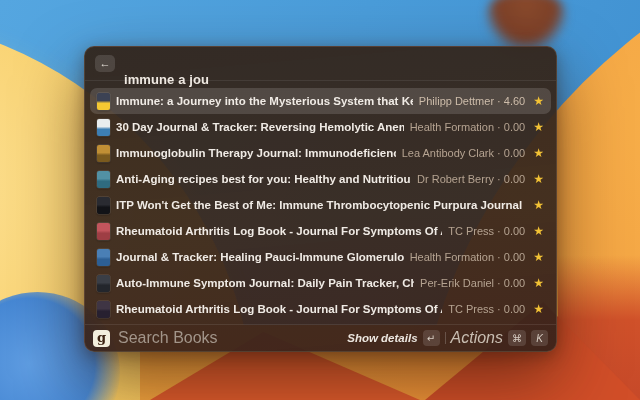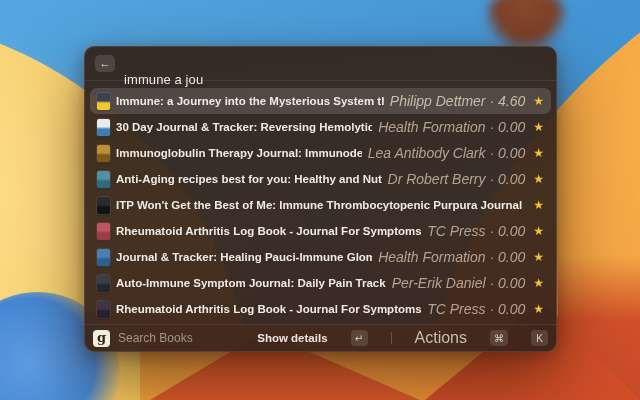--- a/index.html
+++ b/index.html
@@ -35,39 +35,39 @@
     background:linear-gradient(175deg,rgba(50,38,29,.96) 0%,rgba(58,41,30,.95) 55%,rgba(60,35,27,.96) 100%);
     border:1px solid rgba(150,120,95,.30);
     box-shadow:0 28px 65px rgba(45,20,8,.55), 0 4px 16px rgba(45,20,8,.35);
     display:flex; flex-direction:column; color:#eee8e1;
   }
   .searchbar { height:34px; flex:0 0 34px; display:flex; align-items:center; gap:9px;
     padding:0 10px; border-bottom:1px solid rgba(255,255,255,.08); }
   .back-btn { width:20px; height:17px; border:none; border-radius:5px; cursor:pointer;
     background:rgba(255,255,255,.13); color:#e9e3db; font-size:11px; line-height:17px;
     display:flex; align-items:center; justify-content:center; font-family:inherit; }
-  .query { font-size:13px; font-weight:400; color:#efe9e2; letter-spacing:.1px;margin-top:32px; }
+  .query { font-size:13px; font-weight:700; color:#efe9e2; letter-spacing:.1px;margin-top:32px; }
 
   .list { flex:1 1 auto; padding:7px 5px 0 5px; overflow:hidden; }
   .row { height:26px; display:flex; align-items:center; gap:6px; padding:0 7px; border-radius:7px; }
   .row.selected { background:rgba(255,255,255,.14); }
   .cover { flex:0 0 13px; width:13px; height:17px; border-radius:2px;
     box-shadow:0 0 0 .5px rgba(255,255,255,.18), 0 1px 2px rgba(0,0,0,.4); }
   .title { font-size:11.5px; font-weight:600; color:#f0ebe5; white-space:nowrap; overflow:hidden; }
-  .meta { margin-left:auto; font-size:14px; color:#b5a391; white-space:nowrap; flex:0 0 auto;font-style:italic; }
+  .meta { margin-left:auto; font-size:11px; color:#b5a391; white-space:nowrap; flex:0 0 auto; }
   .row.selected .meta { color:#cdbcaa; }
   .star { font-size:12px; line-height:1; flex:0 0 auto; margin-left:2px; }
 
   .footer { flex:0 0 27px; height:27px; border-top:1px solid rgba(255,255,255,.09);
     display:flex; align-items:center; justify-content:space-between; padding:0 8px; }
   .f-left { display:flex; align-items:center; gap:8px; }
   .g-icon { width:17px; height:17px; border-radius:4px; display:flex; align-items:center; justify-content:center;
     font-family:"DejaVu Serif","Liberation Serif",serif; font-size:13px; font-weight:700; padding-bottom:1px; }
-  .app-label { font-size:12px; color:#a2958a; }
-  .f-right { display:flex; align-items:center; gap:23px; }
+  .app-label { font-size:16px; color:#a2958a; }
+  .f-right { display:flex; align-items:center; gap:5px;font-style:italic; }
   .fr-strong { font-size:11.5px; font-weight:700; color:#ece6df; }
   .fr-label  { font-size:16px; color:#c9beb2; }
   .key { min-width:17px; height:16px; padding:0 4px; border-radius:4px; background:rgba(255,255,255,.13);
     color:#d8cec4; font-size:10px; display:flex; align-items:center; justify-content:center; }
   .vdiv { width:1px; height:12px; background:rgba(255,255,255,.20); }
 </style>
 </head>
 <body>
 
 <div>

